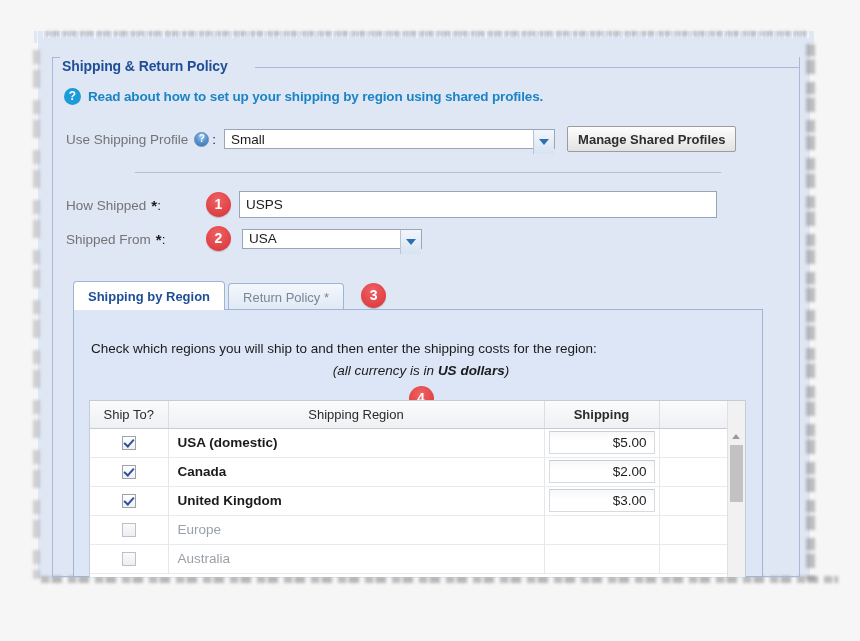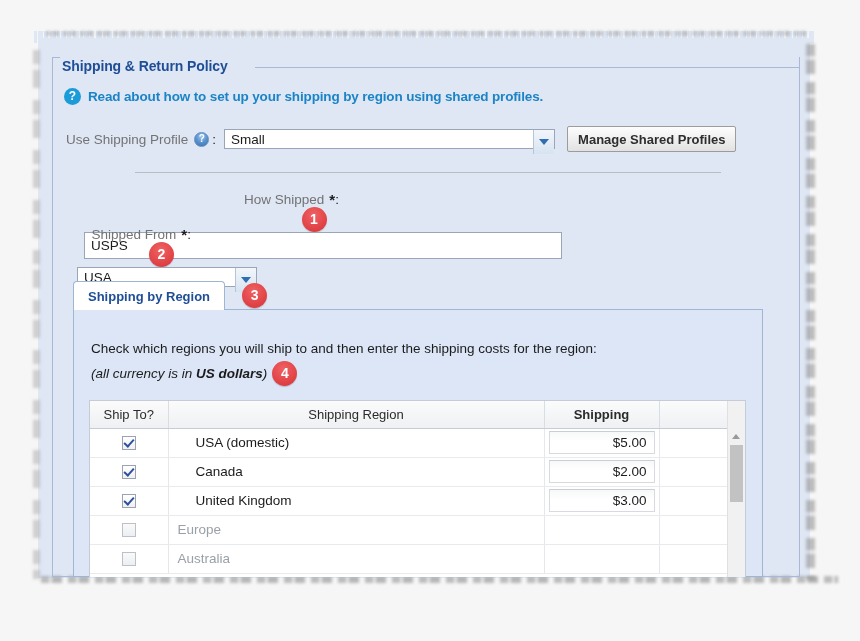--- a/index.html
+++ b/index.html
@@ -243,21 +243,20 @@
     width: 586px;
     height: 1px;
     background: #b8bdc6;
   }
 
   
   .row-field {
     position: absolute;
     display: flex;
     align-items: center;
-    flex-direction: column;
   }
   #row-how { left: 66px; top: 191px; }
   #row-from { left: 66px; top: 226px; }
 
   .req-star {
     font-size: 15px;
     font-weight: bold;
     color: #1b1b1b;
     margin-left: 5px;
     line-height: 1;
@@ -285,21 +284,21 @@
     height: 27px;
     border: 1px solid #9aa6b8;
     background: #ffffff;
     box-sizing: border-box;
     display: flex;
     align-items: center;
     font-size: 13.5px;
     color: #1b1b1b;
     padding-left: 6px;
   }
-  #how-shipped-input { width: 478px; margin-left: 18px; }
+  #how-shipped-input { width: 478px; margin-left: 8px; }
   #shipped-from-select { width: 180px; margin-left: 11px; }
 
   
   .tabs {
     position: absolute;
     left: 73px;
     top: 281px;
     display: flex;
     align-items: flex-end;
     gap: 3px;
@@ -348,20 +347,21 @@
     width: 660px;
     font-size: 13.5px;
     color: #1b1b1b;
     line-height: 20px;
   }
   .instr-line2 {
     display: flex;
     align-items: center;
     gap: 5px;
     margin-top: 2px;
+    flex-direction: column;
   }
   .instr-italic { font-style: italic; }
   .instr-italic b { font-weight: bold; }
 
   
   .table-wrap {
     position: absolute;
     left: 89px;
     top: 400px;
     width: 657px;
@@ -422,21 +422,21 @@
   }
   .chk.on::after {
     content: "";
     position: absolute;
     left: 3px; top: 0px;
     width: 4px; height: 8px;
     border: solid #2d4f9e;
     border-width: 0 2px 2px 0;
     transform: rotate(42deg);
   }
-  .region-on { font-weight: normal; color: #1b1b1b; margin-left: 18px; }
+  .region-on { font-weight: bold; color: #1b1b1b; }
   .region-off { color: #9aa0a8; }
 
   .price-input {
     height: 23px;
     border: 1px solid #d7dbe1;
     border-top-color: #c9cdd4;
     background: linear-gradient(#f7f8f9, #ffffff 45%);
     box-sizing: border-box;
     display: flex;
     align-items: center;
@@ -530,20 +530,23 @@
     <span class="badge">2</span>
     <div class="select-box" id="shipped-from-select">
       <span class="val">USA</span>
       <span class="select-arrow"></span>
     </div>
   </div>
 
   <div class="tabs">
     <div class="tab tab-active">
       <span>Shipping by Region</span>
+    </div>
+    <div class="tab tab-inactive">
+      <span>Return Policy *</span>
     </div>
     <span class="badge">3</span>
   </div>
 
   <div class="tab-panel"></div>
 
   <div class="instr">
     <div>Check which regions you will ship to and then enter the shipping costs for the region:</div>
     <div class="instr-line2">
       <span class="instr-italic"><span>(all currency is in </span><b>US dollars</b><span>)</span></span>

